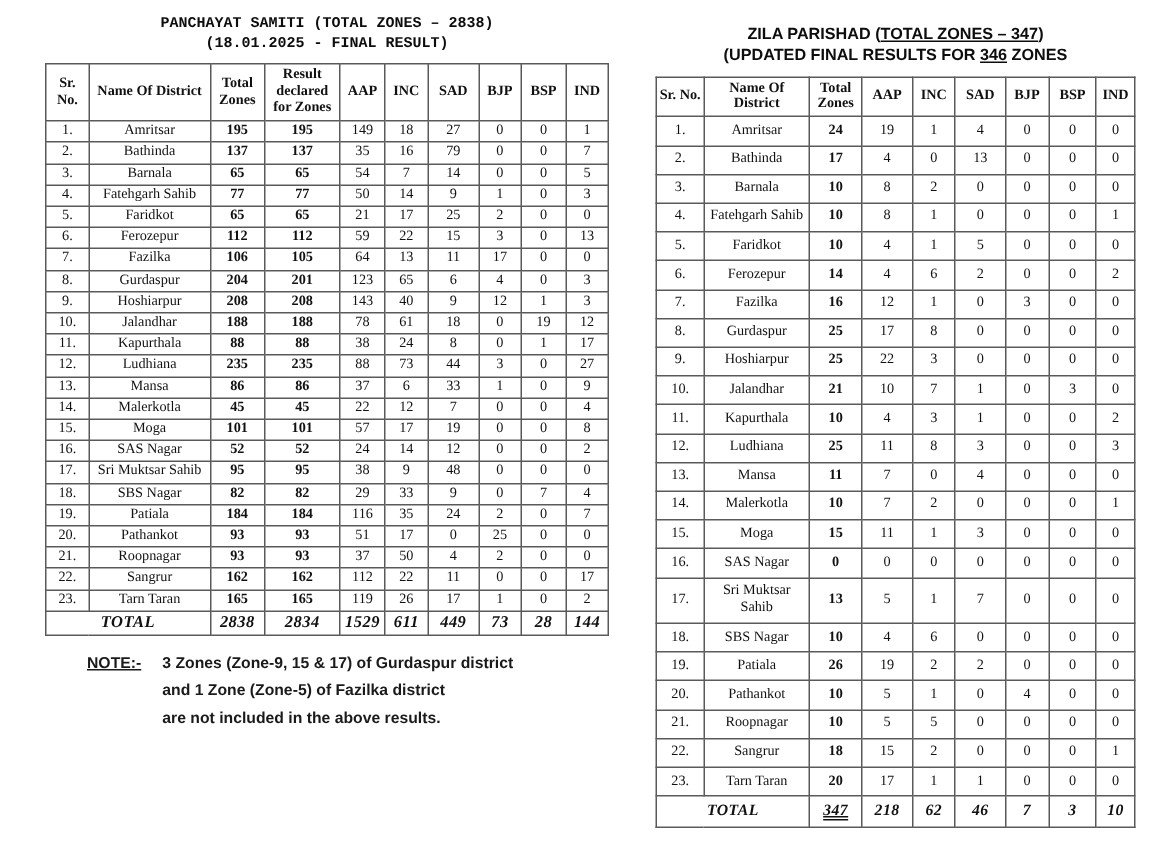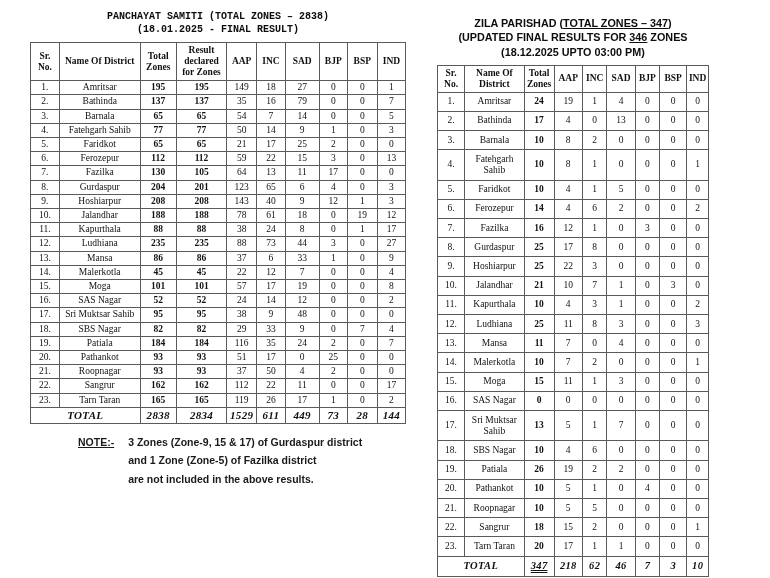--- a/index.html
+++ b/index.html
@@ -6,21 +6,21 @@
   body {
     width: 770px; height: 578px;
     background: #ffffff;
     color: #111111;
     font-family: "Liberation Serif", serif;
     position: relative;
     overflow: hidden;
   }
   .panel { position: absolute; }
   .panel-left { left: 30px; top: 10px; width: 376px; }
-  .panel-right { left: 437px; top: 16px; width: 272px; }
+  .panel-right { left: 437px; top: 16px; width: 320px; }
 
   .doc-title {
     font-family: "Liberation Sans", sans-serif;
     font-weight: bold;
     text-align: center;
     line-height: 1.32;
     color: #0d0d0d;
   }
   .panel-left .doc-title { font-size: 10px; font-family: Liberation Mono, monospace; }
   .panel-right .doc-title { font-size: 10.8px; }
@@ -69,21 +69,21 @@
   .note {
     margin-top: 12px;
     margin-left: 28px;
     font-family: "Liberation Sans", sans-serif;
     font-weight: bold;
     font-size: 10.5px;
     color: #1a1a1a;
     display: flex;
     align-items: flex-start;
   }
-  .note-label { text-decoration: underline; margin-right: 14px; white-space: nowrap; margin-left: 20px; }
+  .note-label { text-decoration: underline; margin-right: 14px; white-space: nowrap; }
   .note-lines div { margin-bottom: 6px; line-height: 1.2; }
 </style>
 </head>
 <body>
 
 <section class="panel panel-left">
   <div class="doc-title">
     <div>PANCHAYAT SAMITI (TOTAL ZONES – 2838)</div>
     <div>(18.01.2025 - FINAL RESULT)</div>
   </div>
@@ -183,21 +183,21 @@
           <td>59</td>
           <td>22</td>
           <td>15</td>
           <td>3</td>
           <td>0</td>
           <td>13</td>
         </tr>
         <tr>
           <td>7.</td>
           <td>Fazilka</td>
-          <td class="bold">130</td>
+          <td class="bold">106</td>
           <td class="bold">105</td>
           <td>64</td>
           <td>13</td>
           <td>11</td>
           <td>17</td>
           <td>0</td>
           <td>0</td>
         </tr>
         <tr>
           <td>8.</td>
@@ -413,21 +413,20 @@
       <div>and 1 Zone (Zone-5) of Fazilka district</div>
       <div>are not included in the above results.</div>
     </div>
   </div>
 </section>
 
 <section class="panel panel-right">
   <div class="doc-title">
     <div><span>ZILA PARISHAD (</span><span class="u">TOTAL ZONES – 347</span><span>)</span></div>
     <div><span>(UPDATED FINAL RESULTS FOR </span><span class="u">346</span><span> ZONES</span></div>
-    <div>(18.12.2025 UPTO 03:00 PM)</div>
   </div>
   <table>
     <colgroup>
       <col style="width:10%">
         <col style="width:22%">
         <col style="width:11%">
       <col style="width:10.5%">
         <col style="width:9%">
         <col style="width:10.5%">
       <col style="width:9%">

